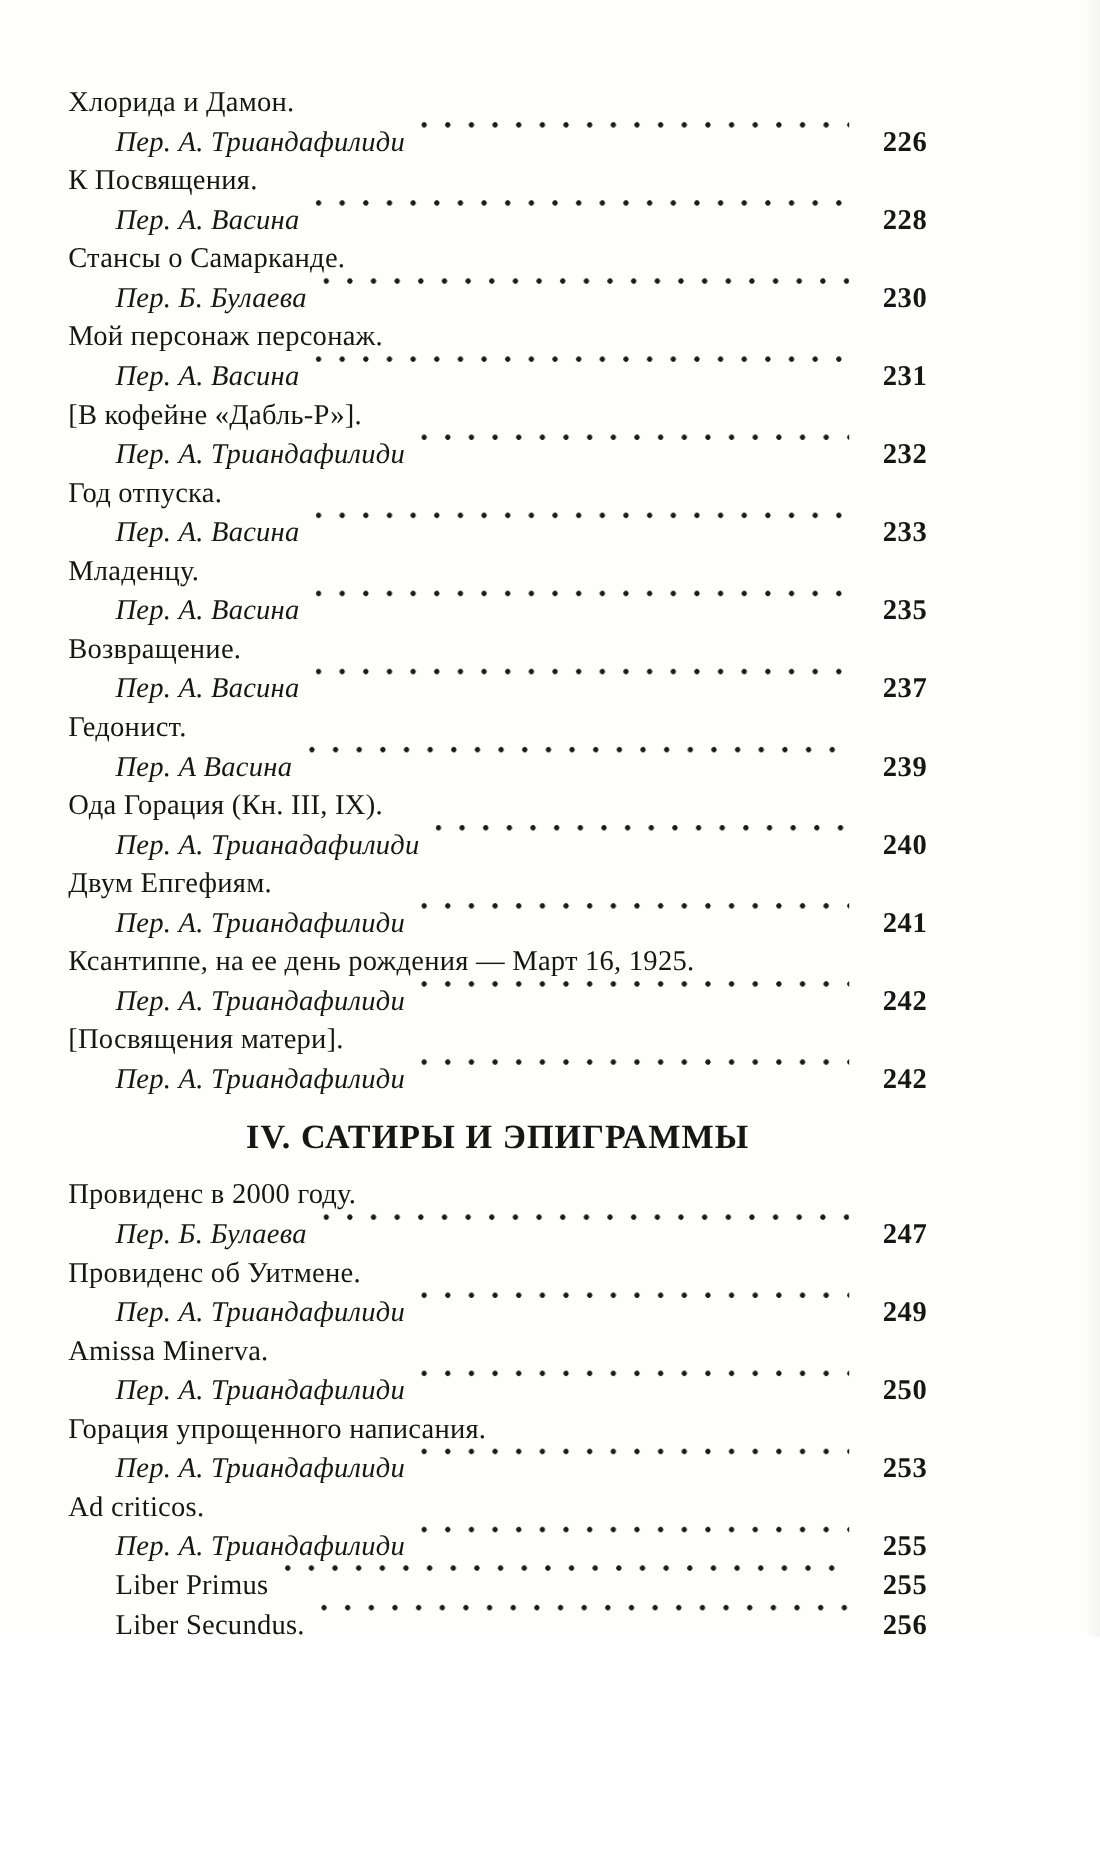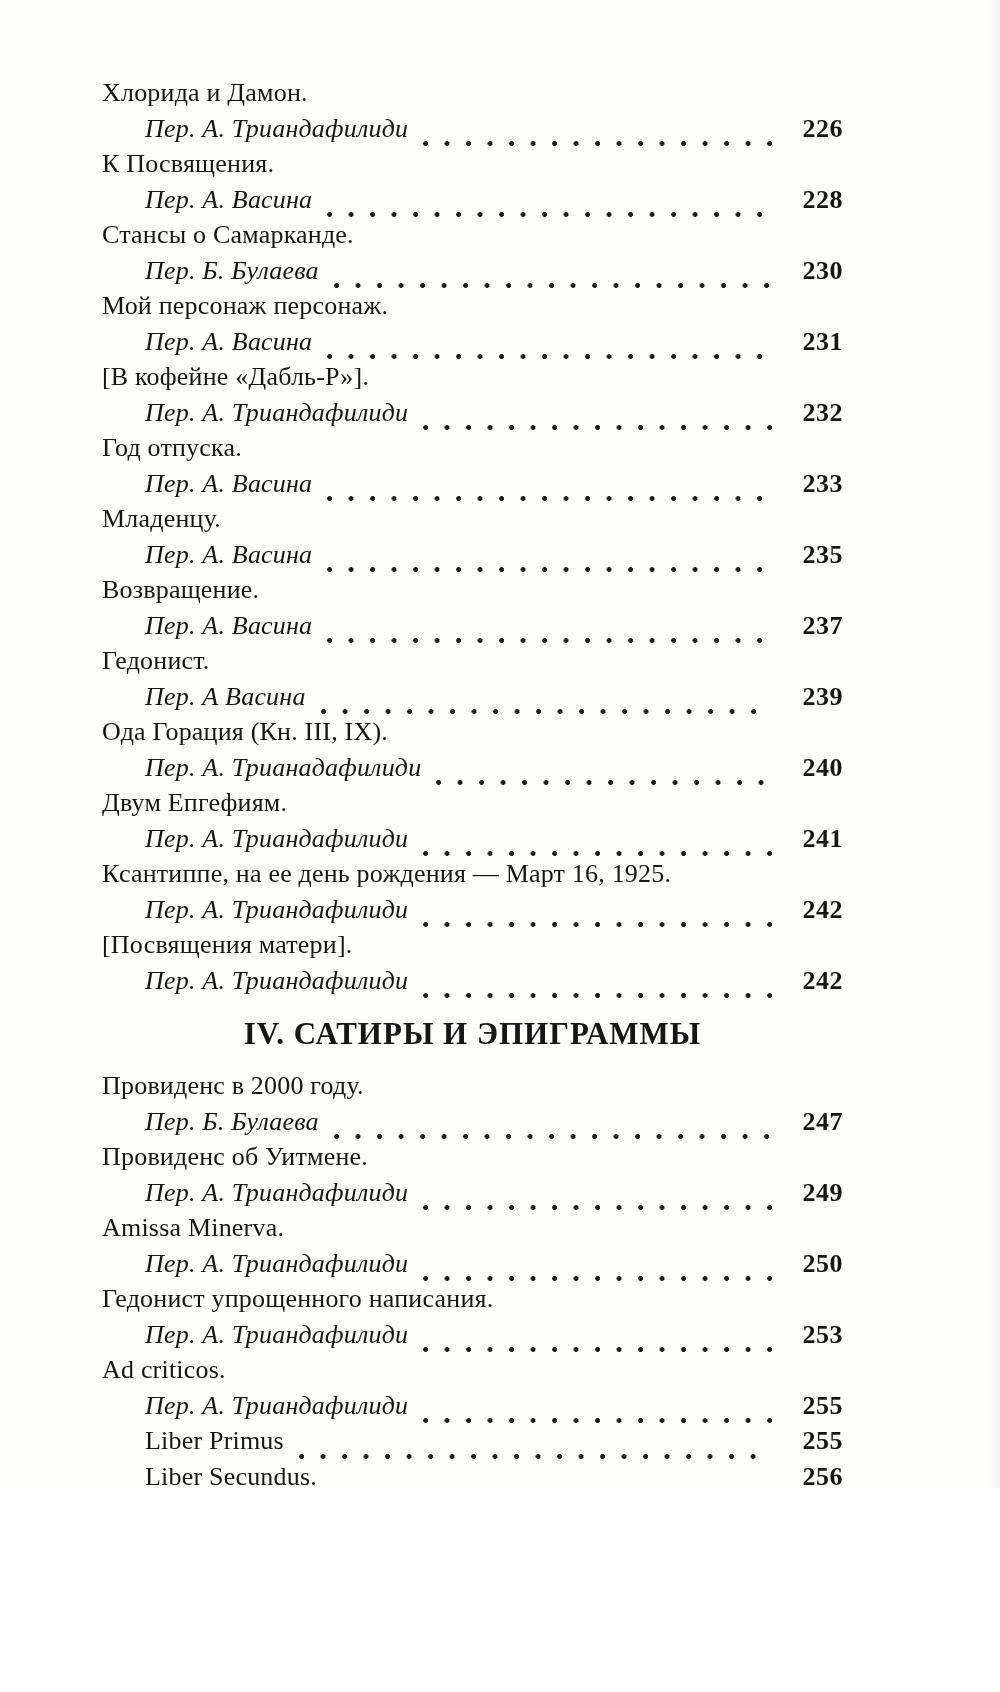--- a/index.html
+++ b/index.html
@@ -5,32 +5,32 @@
   html, body { margin: 0; padding: 0; background: #ffffff; }
   .page {
     position: relative;
     width: 1000px;
     height: 1488px;
     box-sizing: border-box;
     background: #fefefc;
     background-image: linear-gradient(to left, rgba(0,0,0,0.045), rgba(0,0,0,0) 14px);
     color: #161616;
     font-family: "Liberation Serif", "DejaVu Serif", serif;
-    padding: 75px 157px 0 102px;
+    padding: 75px 157px 0 62px;
     overflow: hidden;
   }
   .line {
     font-size: 26px;
     line-height: 35.5px;
     white-space: nowrap;
   }
   .title-row { letter-spacing: 0.2px; }
   .leader-row {
     display: flex;
-    align-items: flex-end;
+    align-items: flex-start;
     padding-left: 43px;
   }
   .translator { font-style: italic; flex: none; letter-spacing: 0.2px; }
   .sub-label { font-style: normal; flex: none; letter-spacing: 0.2px; }
   .dots {
     flex: 1 1 auto;
     height: 5px;
     margin: 0 13px 0 15px;
     background-image: radial-gradient(circle at 2.6px 2.5px, #1b1b1b 2.1px, rgba(0,0,0,0) 2.7px);
     background-size: 21.5px 5px;
@@ -164,21 +164,21 @@
         <span class="translator">Пер. А. Триандафилиди</span>
         <span class="dots"></span>
         <span class="pagenum">249</span>
       </div>
       <div class="line title-row">Amissa Minerva.</div>
       <div class="line leader-row">
         <span class="translator">Пер. А. Триандафилиди</span>
         <span class="dots"></span>
         <span class="pagenum">250</span>
       </div>
-      <div class="line title-row">Гедонист упрощенного написания.</div>
+      <div class="line title-row">Горация упрощенного написания.</div>
       <div class="line leader-row">
         <span class="translator">Пер. А. Триандафилиди</span>
         <span class="dots"></span>
         <span class="pagenum">253</span>
       </div>
       <div class="line title-row">Ad criticos.</div>
       <div class="line leader-row">
         <span class="translator">Пер. А. Триандафилиди</span>
         <span class="dots"></span>
         <span class="pagenum">255</span>

